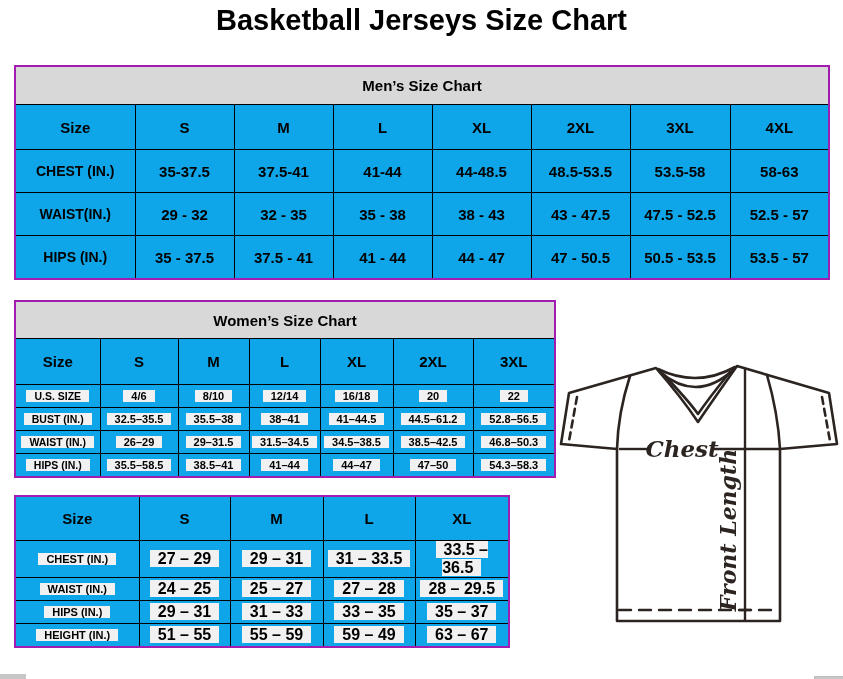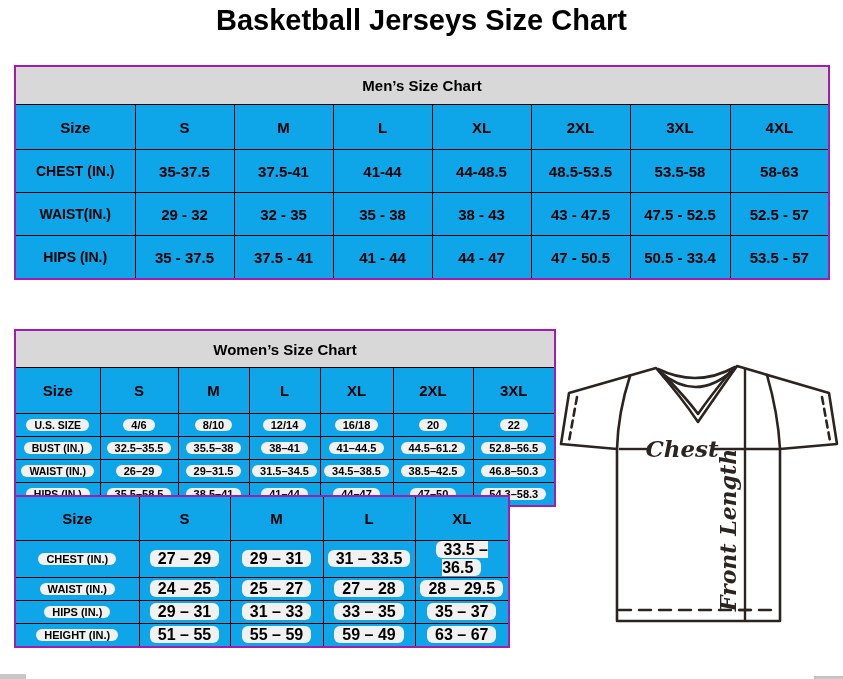--- a/index.html
+++ b/index.html
@@ -14,24 +14,24 @@
   td.hdr{background:#d8d8d8;font-size:15px;}
   .mens td.szrow{font-size:15px;height:44px;}
   .mens td.val{font-size:15px;height:42px;}
   .mens td.lbl{font-size:14px;}
   .womens td.szrow{font-size:15px;height:45px;}
   .womens td.small{font-size:11px;height:22px;font-weight:bold;}
   .womens td.lbl2{font-size:10.5px;}
   .youth td.szrow{font-size:15px;height:43px;}
   .youth td.small{font-size:16px;height:22px;}
   .youth td.lbl2{font-size:11px;}
-  .hl{background:#f1f1f1;padding:0 8px;border-radius:6px;}
+  .hl{background:#f1f1f1;padding:0 8px;}
   .mens{left:14px;top:65px;width:814px;}
   .mens td.hdr{height:37px;}
-  .womens{left:14px;top:300px;width:540px;margin-top:29px;}
+  .womens{left:14px;top:300px;width:540px;}
   .womens td.hdr{height:36px;}
   .youth{left:14px;top:495px;width:494px;}
   .youth td.hdr{height:39px;}
   .jersey{position:absolute;left:556px;top:358px;width:287px;height:280px;}
   .scroll-frag{position:absolute;background:#c7c7c7;}
   .frag-left{left:0;top:674px;width:26px;height:5px;}
   .frag-right{left:814px;top:676px;width:29px;height:3px;border:1px solid #bdbdbd;}
 </style>
 </head>
 <body>
@@ -85,21 +85,21 @@
       <td class="val">47.5 - 52.5</td>
       <td class="val">52.5 - 57</td>
     </tr>
     <tr>
       <td class="val lbl">HIPS (IN.)</td>
       <td class="val">35 - 37.5</td>
       <td class="val">37.5 - 41</td>
       <td class="val">41 - 44</td>
       <td class="val">44 - 47</td>
       <td class="val">47 - 50.5</td>
-      <td class="val">50.5 - 33.4</td>
+      <td class="val">50.5 - 53.5</td>
       <td class="val">53.5 - 57</td>
     </tr>
     </tbody>
   </table>
 
   <table class="chart womens">
     <colgroup>
         <col style="width:85px">
         <col style="width:78px">
         <col style="width:71px">

